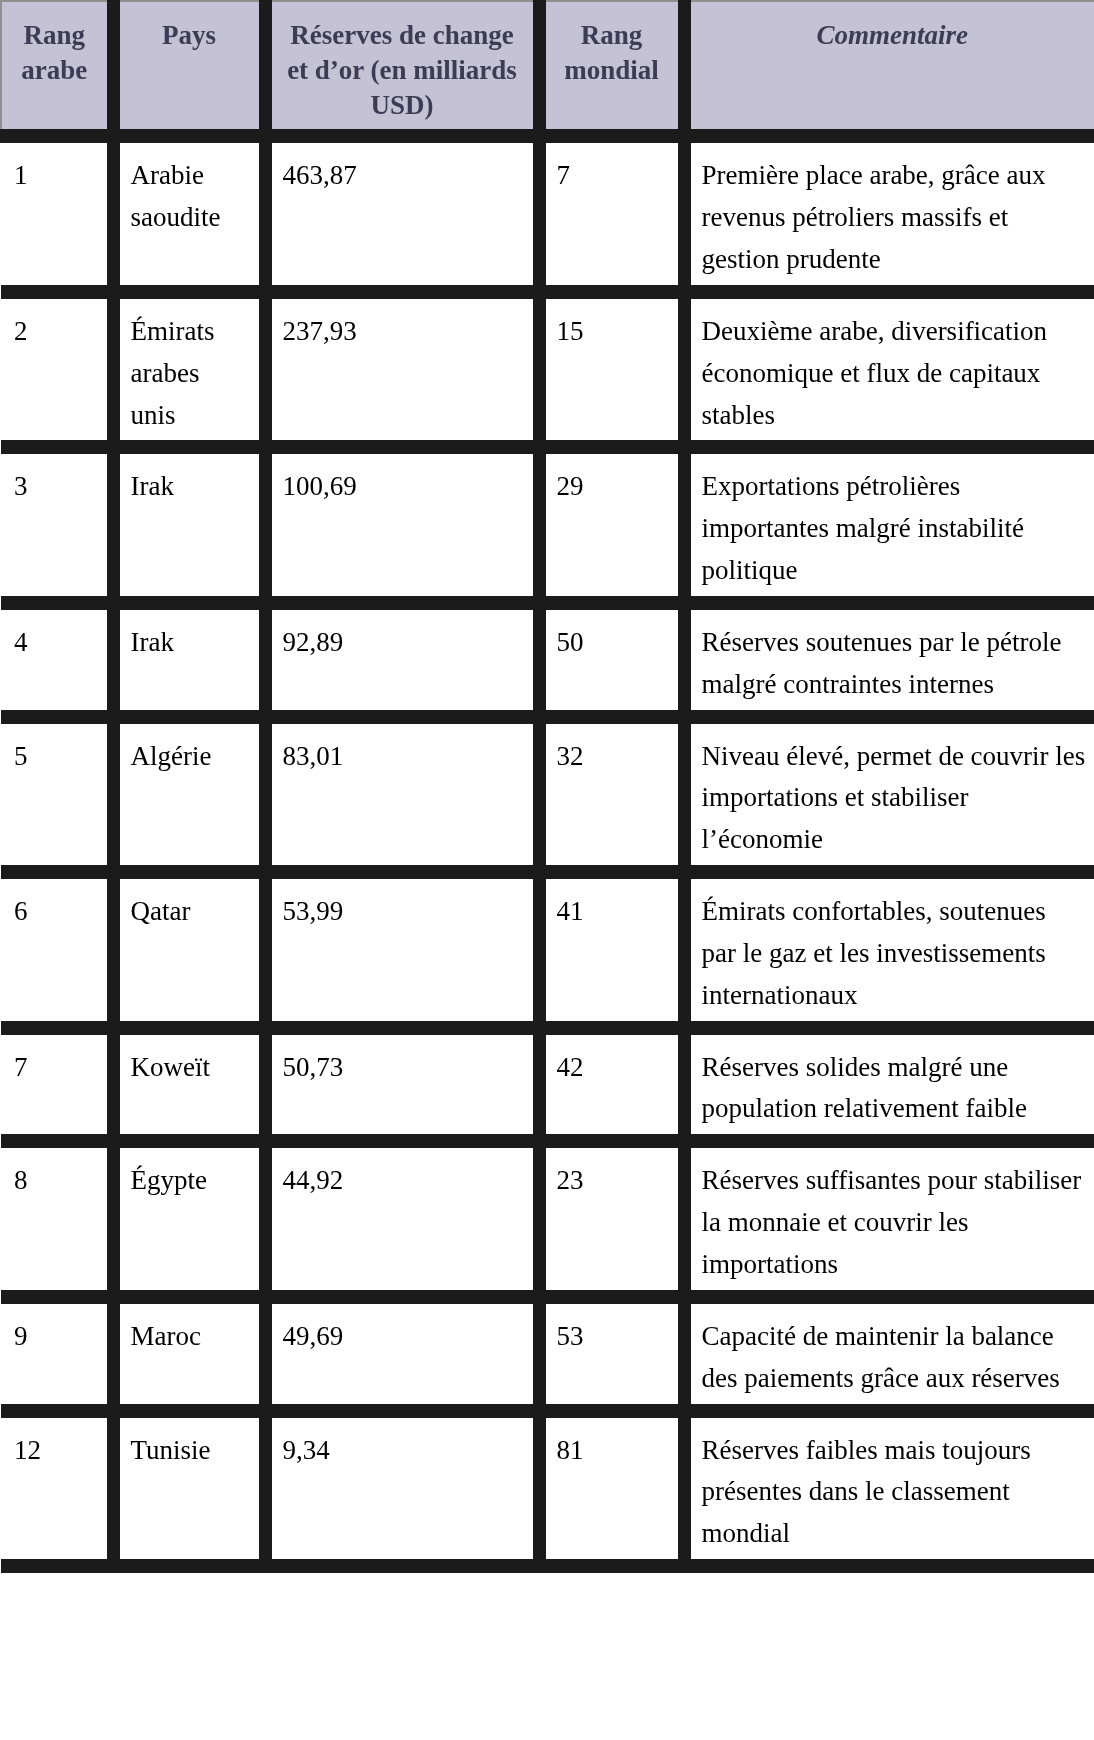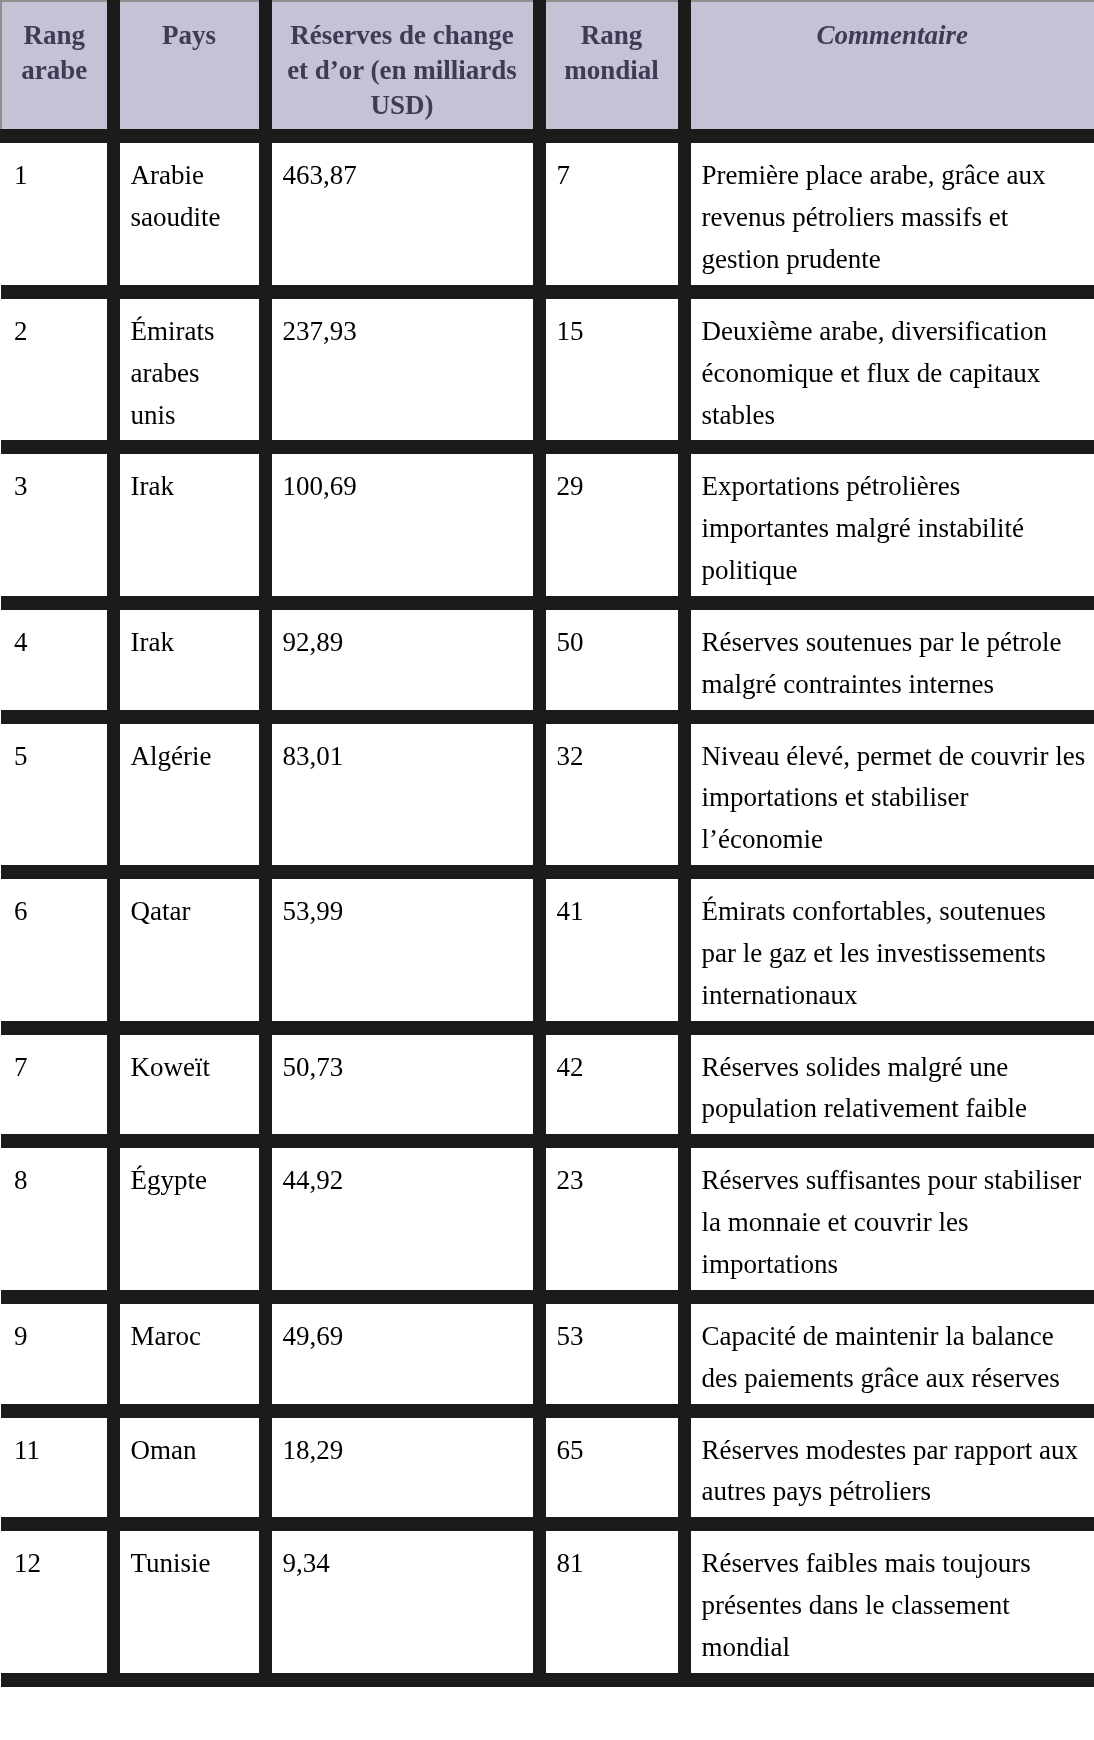--- a/index.html
+++ b/index.html
@@ -148,27 +148,20 @@
           <td>Réserves suffisantes pour stabiliser la monnaie et couvrir les importations</td>
         </tr>
         <tr>
           <td>9</td>
           <td>Maroc</td>
           <td>49,69</td>
           <td>53</td>
           <td>Capacité de maintenir la balance des paiements grâce aux réserves</td>
         </tr>
         <tr>
-          <td>11</td>
-          <td>Oman</td>
-          <td>18,29</td>
-          <td>65</td>
-          <td>Réserves modestes par rapport aux autres pays pétroliers</td>
-        </tr>
-        <tr>
           <td>12</td>
           <td>Tunisie</td>
           <td>9,34</td>
           <td>81</td>
           <td>Réserves faibles mais toujours présentes dans le classement mondial</td>
         </tr>
       </tbody>
   </table>
 </div>
 

